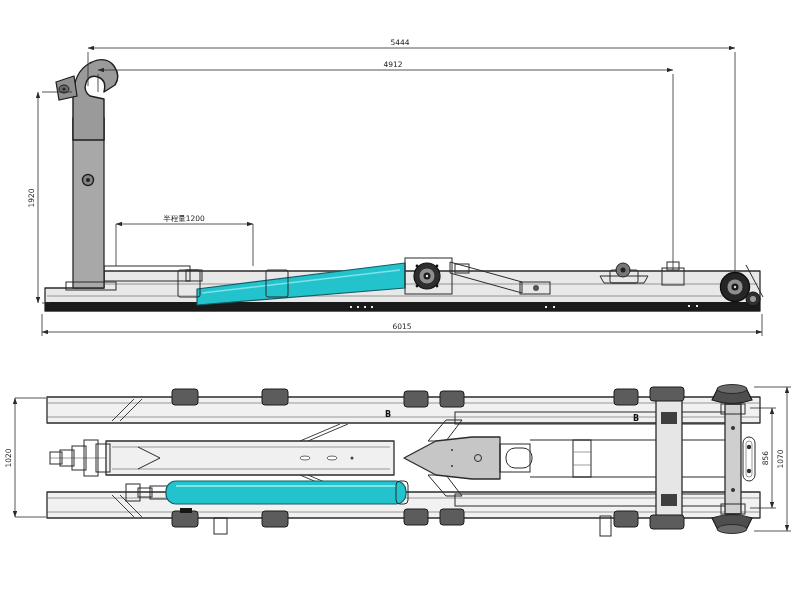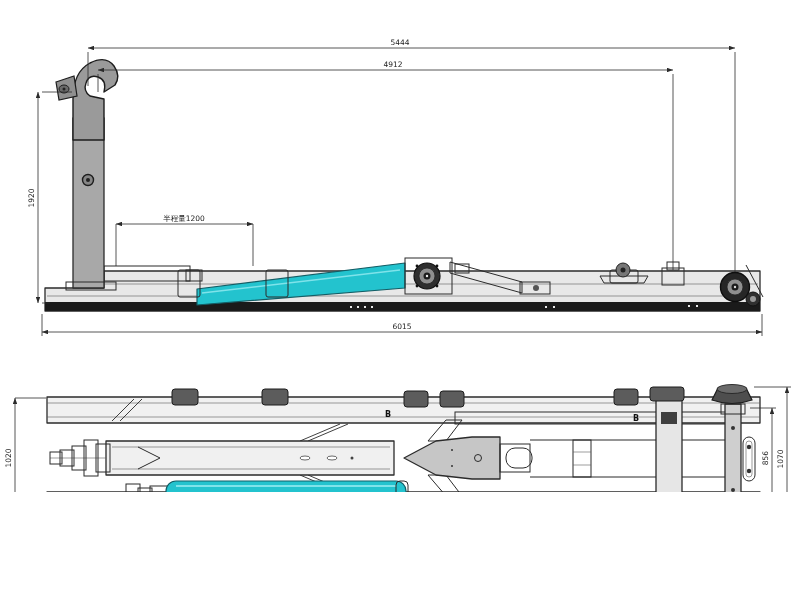--- a/index.html
+++ b/index.html
@@ -1,16 +1,16 @@
 <!DOCTYPE html>
 <html><head>
 <meta charset="utf-8">
 <style>
   html,body{margin:0;padding:0;background:#ffffff;}
-  .canvas{position:relative;width:800px;height:492px;background:#ffffff;overflow:hidden;
+  .canvas{position:relative;width:800px;height:600px;background:#ffffff;overflow:hidden;
           font-family:"DejaVu Sans",sans-serif;}
   svg{position:absolute;left:0;top:0;}
   .outl{stroke:#2b2b2b;stroke-width:1.3;stroke-linejoin:round;}
   .ln  {stroke:#2b2b2b;stroke-width:1;fill:none;}
   .thin{stroke:#5a5a5a;stroke-width:.6;fill:none;}
   .dim {stroke:#2b2b2b;stroke-width:.8;fill:none;}
   text.dim-t{font-family:"DejaVu Sans",sans-serif;font-size:7.5px;fill:#1c1c1c;text-anchor:middle;}
   text.sec-t{font-family:"DejaVu Sans",sans-serif;font-size:8px;font-weight:bold;fill:#111;text-anchor:middle;}
 </style>
 </head>

